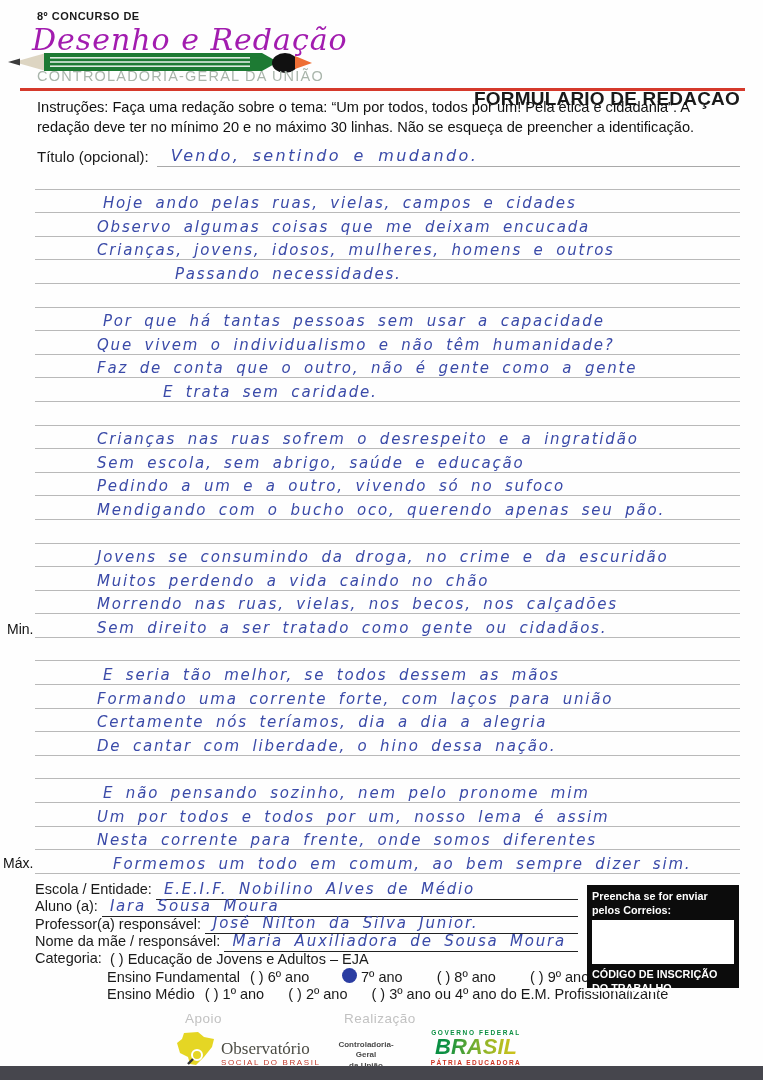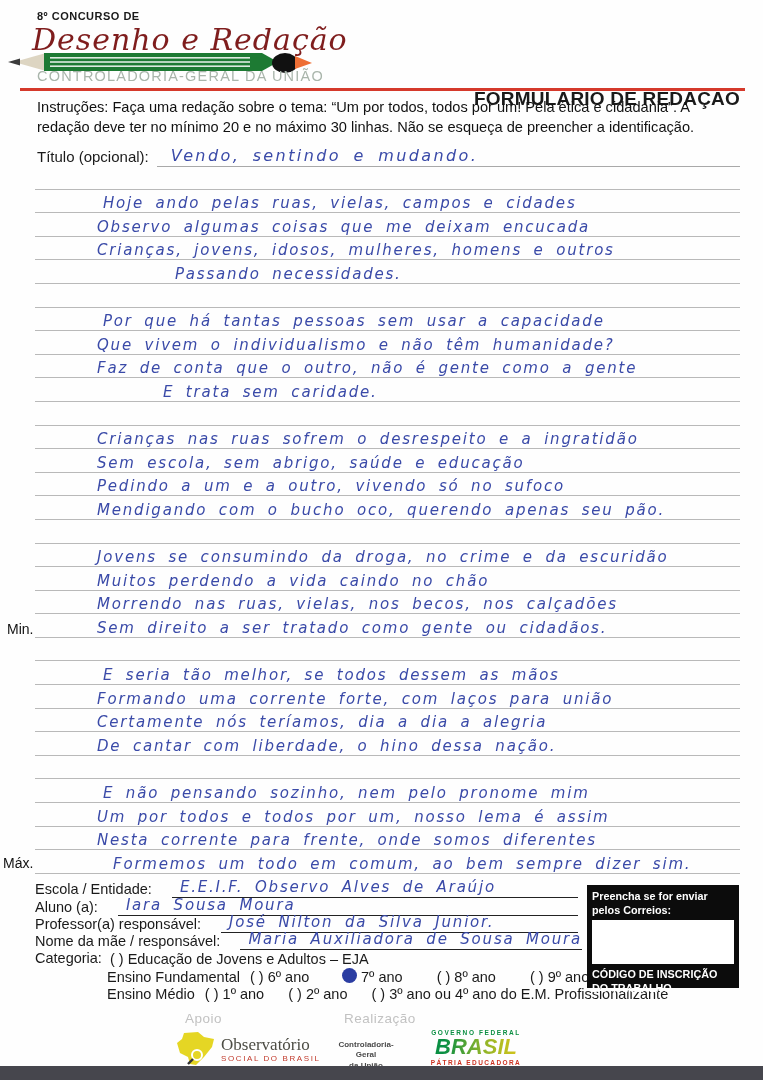--- a/index.html
+++ b/index.html
@@ -2,21 +2,21 @@
 <html><head>
 <meta charset="utf-8">
 <style>
   html,body{margin:0;padding:0;background:#e9e9e9;}
   .page{position:relative;width:763px;height:1080px;background:#fefefe;margin:0 auto;
         font-family:"Liberation Sans",sans-serif;color:#1a1a1a;overflow:hidden;}
 
   
   .contest-label{position:absolute;left:37px;top:10px;font-size:11px;font-weight:700;letter-spacing:.5px;}
   .logo-script{position:absolute;left:32px;top:22px;font-family:"DejaVu Serif",serif;font-style:italic;
-               font-size:30px;letter-spacing:1px;color:#7f1d1d;}
+               font-size:30px;letter-spacing:1px;color:#a21caf;}
   .pencil{position:absolute;left:6px;top:48px;}
   .org-name{position:absolute;left:37px;top:68px;font-size:14.5px;letter-spacing:1.2px;color:#a9b5ab;}
   .form-title{position:absolute;right:23px;top:64px;font-size:19px;font-weight:700;letter-spacing:.2px;margin-top:24px;}
   .red-rule{position:absolute;left:20px;right:18px;top:88px;height:3px;background:#d5392b;}
 
   .instructions{position:absolute;left:37px;top:98px;width:706px;font-size:14.6px;line-height:1.35;color:#111;}
 
   
   .title-row{position:absolute;left:37px;top:144px;width:703px;display:flex;align-items:flex-end;height:23px;}
   .title-label{font-size:15px;white-space:nowrap;padding-bottom:2px;}
@@ -30,21 +30,21 @@
   
   .essay{position:absolute;left:35px;top:166px;width:705px;}
   .essay-row{height:23.6px;border-bottom:1px solid #b9b9b9;display:flex;align-items:flex-end;
              padding:0 0 1px 62px;box-sizing:border-box;}
   .margin-marker{position:absolute;font-size:14px;color:#111;}
   .marker-min{left:7px;top:621px;}
   .marker-max{left:3px;top:855px;}
 
   
   .ident{position:absolute;left:35px;top:881px;width:706px;}
-  .id-row{display:flex;align-items:flex-end;height:17.3px;width:543px;gap:16px;}
+  .id-row{display:flex;align-items:center;height:17.3px;width:543px;}
   .id-label{font-size:14.5px;white-space:nowrap;padding-bottom:1px;}
   .id-value{flex:1;border-bottom:1.5px solid #222;margin-left:4px;padding:0 0 1px 8px;}
   .cat-row{display:flex;align-items:flex-end;height:17.3px;font-size:14.5px;}
   .cat-row .opt{margin-left:8px;white-space:nowrap;}
   .grades{margin-left:72px;}
   .grades .row-label{white-space:nowrap;}
   .fund .opt{margin-left:34px;}
   .fund .opt:first-of-type{margin-left:10px;}
   .medio .opt{margin-left:24px;}
   .medio .opt:first-of-type{margin-left:10px;}
@@ -57,21 +57,21 @@
   .mailbox{position:absolute;left:587px;top:885px;width:152px;height:103px;background:#0c0c0c;
            box-sizing:border-box;padding:4px 5px;color:#fff;}
   .mailbox-title{font-size:10.8px;font-weight:700;line-height:1.3;}
   .code-box{margin-top:3px;height:44px;background:#fff;}
   .code-label{margin-top:4px;font-size:10.8px;font-weight:700;line-height:1.25;}
 
   
   .footer-label{position:absolute;top:1011px;font-size:13.5px;color:#c2c2c2;letter-spacing:.5px;}
   .label-apoio{left:185px;}
   .label-realizacao{left:344px;}
-  .obs-logo{position:absolute;left:174px;top:1031px;display:flex;align-items:center;}
+  .obs-logo{position:absolute;left:174px;top:1031px;display:flex;align-items:flex-end;}
   .obs-text{margin-left:5px;}
   .obs-name{font-family:"Liberation Serif",serif;font-size:17px;color:#4c4c44;line-height:1;}
   .obs-sub{font-size:8px;color:#c0392b;letter-spacing:1.6px;margin-top:1px;}
   .cgu-logo{position:absolute;left:336px;top:1040px;width:60px;text-align:center;
             font-size:8px;font-weight:700;color:#4a4a4a;line-height:1.3;}
   .brasil-logo{position:absolute;left:424px;top:1029px;width:104px;text-align:center;}
   .brasil-top{font-size:6.5px;font-weight:700;letter-spacing:1.6px;color:#0c8f43;}
   .brasil-name{font-size:22px;font-weight:700;font-style:italic;line-height:1;
                background:linear-gradient(90deg,#0a8f43 20%,#8ab32a 55%,#e8c916);
                -webkit-background-clip:text;background-clip:text;color:transparent;text-align:center;}
@@ -206,21 +206,21 @@
 
   <div class="margin-marker marker-min">Min.</div>
   <div class="margin-marker marker-max">Máx.</div>
 
   <div class="ident">
 
     <div>
 
     <div class="id-row">
         <span class="id-label">Escola / Entidade:</span>
-        <span class="id-value"><span class="hand">E.E.I.F. Observo Alves de Araújo</span></span>
+        <span class="id-value"><span class="hand">E.E.I.F. Nobilino Alves de Médio</span></span>
       </div>
         <div class="id-row">
         <span class="id-label">Aluno (a):</span>
         <span class="id-value"><span class="hand">Iara Sousa Moura</span></span>
       </div>
         <div class="id-row">
         <span class="id-label">Professor(a) responsável:</span>
         <span class="id-value"><span class="hand">José Nilton da Silva Junior.</span></span>
       </div>
         <div class="id-row">

